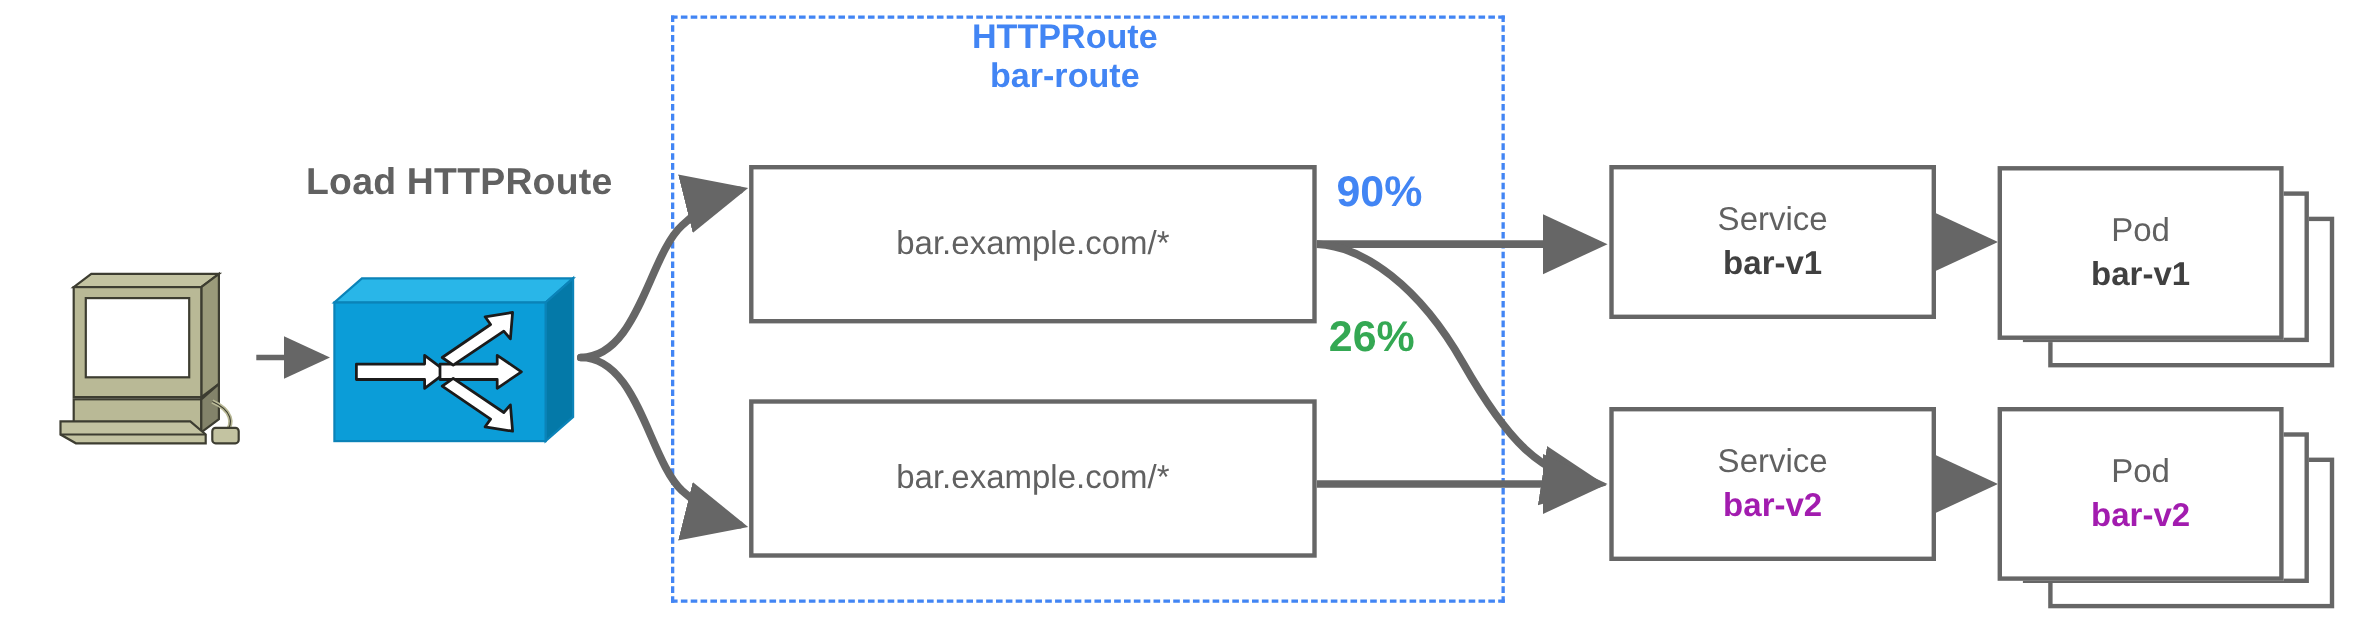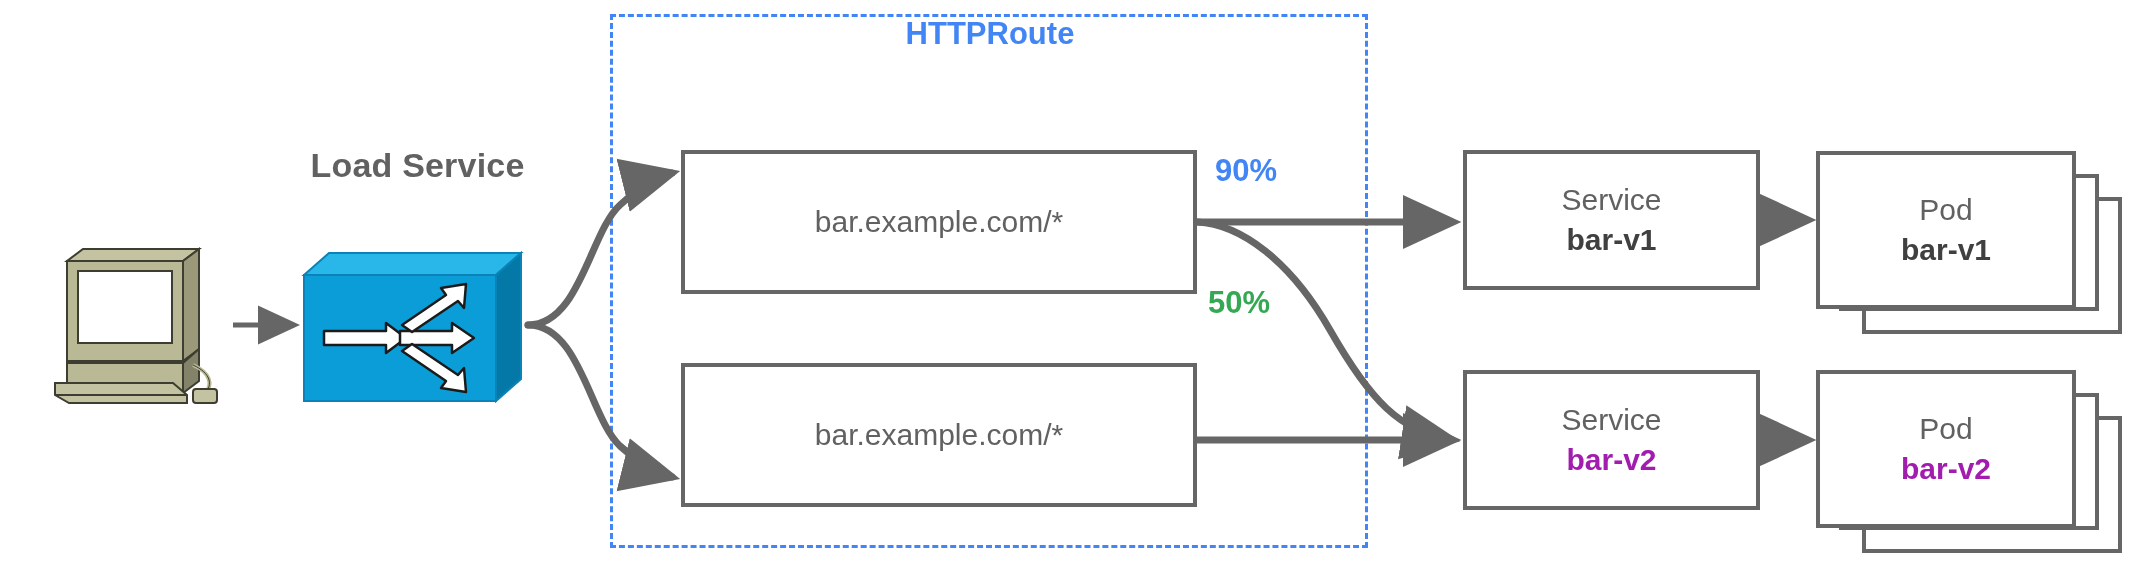--- a/index.html
+++ b/index.html
@@ -32,31 +32,31 @@
   
   .lb-label {
     left: 255px; top: 146px; width: 325px;
     text-align: center;
     font-size: 34px;
     font-weight: bold;
     color: #616161;
     letter-spacing: 0.2px;
   }
   .route-title {
-    left: 770px; top: 16px; width: 440px;
+    left: 748px; top: 16px; width: 440px;
     text-align: center;
     font-size: 31px;
     font-weight: bold;
     color: #4285f4;
     line-height: 35px;
   }
   .route-title .line2 { display: block; }
 
   .pct {
-    font-size: 31px;
+    font-size: 39px;
     font-weight: bold;
     text-align: left;
   }
   .pct-90 { left: 1215px; top: 153px; color: #4285f4; }
   .pct-10 { left: 1208px; top: 285px; color: #34a853; }
 
   
   .node-box {
     box-sizing: border-box;
     border: 4px solid #666666;
@@ -182,28 +182,29 @@
 
     <path d="M24,82 L86,82 L86,74 L106,89 L86,104 L86,96 L24,96 Z" fill="#ffffff" stroke="#1b1b1b" stroke-width="2.5" stroke-linejoin="round"></path>
 
     <path d="M100,82 L152,82 L152,74 L174,89 L152,104 L152,96 L100,96 Z" fill="#ffffff" stroke="#1b1b1b" stroke-width="2.5" stroke-linejoin="round"></path>
 
     <path d="M102,76 L146,46 L141,39 L166,35 L164,59 L158,52 L112,83 Z" fill="#ffffff" stroke="#1b1b1b" stroke-width="2.5" stroke-linejoin="round"></path>
 
     <path d="M102,102 L146,132 L141,139 L166,143 L164,119 L158,126 L112,95 Z" fill="#ffffff" stroke="#1b1b1b" stroke-width="2.5" stroke-linejoin="round"></path>
   </svg>
 
-  <div class="abs lb-label">Load Service</div>
+  <div class="abs lb-label">Load HTTPRoute</div>
 
   <div class="abs route-title">
     <span>HTTPRoute</span>
+    <span class="line2">bar-route</span>
   </div>
 
   <div class="abs pct pct-90">90%</div>
-  <div class="abs pct pct-10">50%</div>
+  <div class="abs pct pct-10">26%</div>
 
   <div class="abs node-box" id="route-box-1">
     <div class="node-line kind">bar.example.com/*</div>
   </div>
 
   <div class="abs node-box" id="route-box-2">
     <div class="node-line kind">bar.example.com/*</div>
   </div>
 
   <div class="abs node-box" id="service-box-1">

